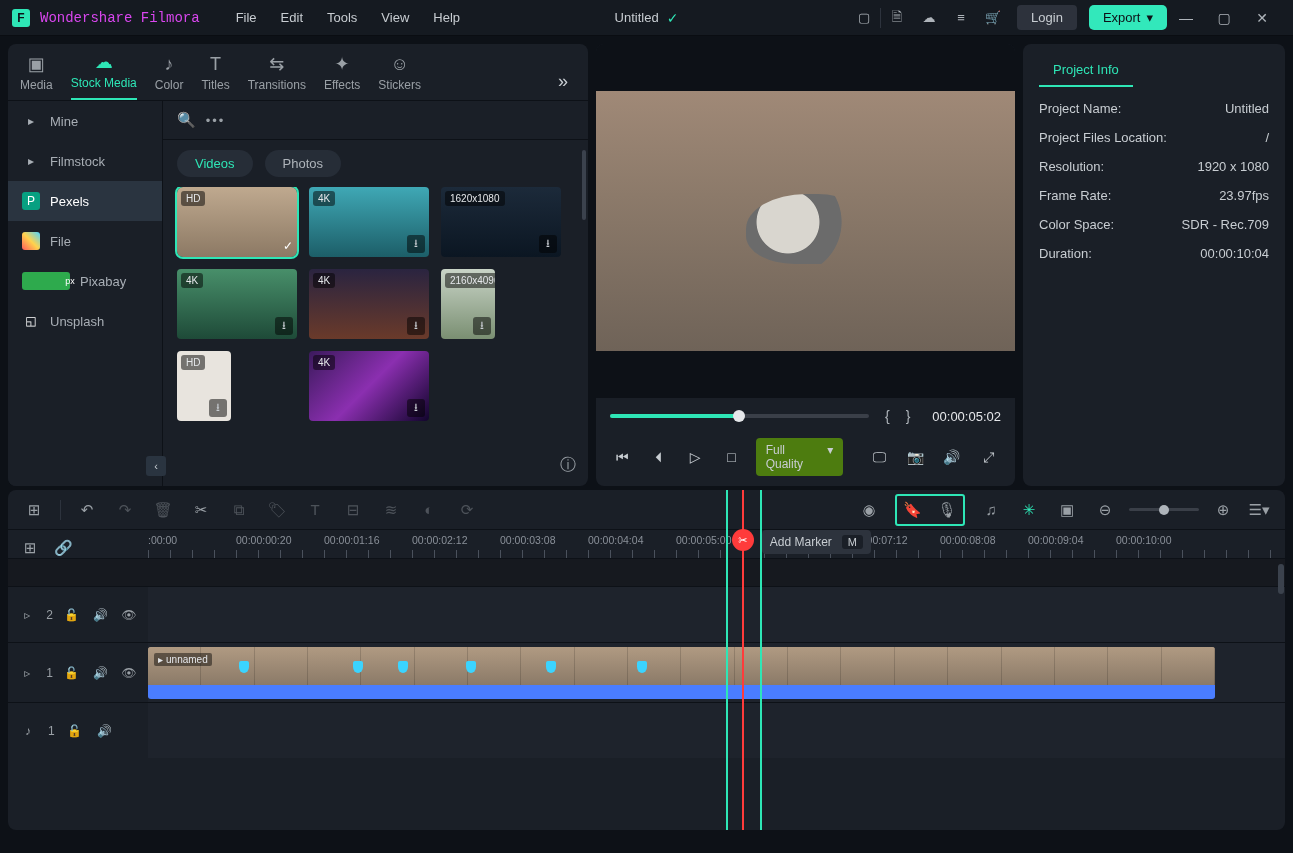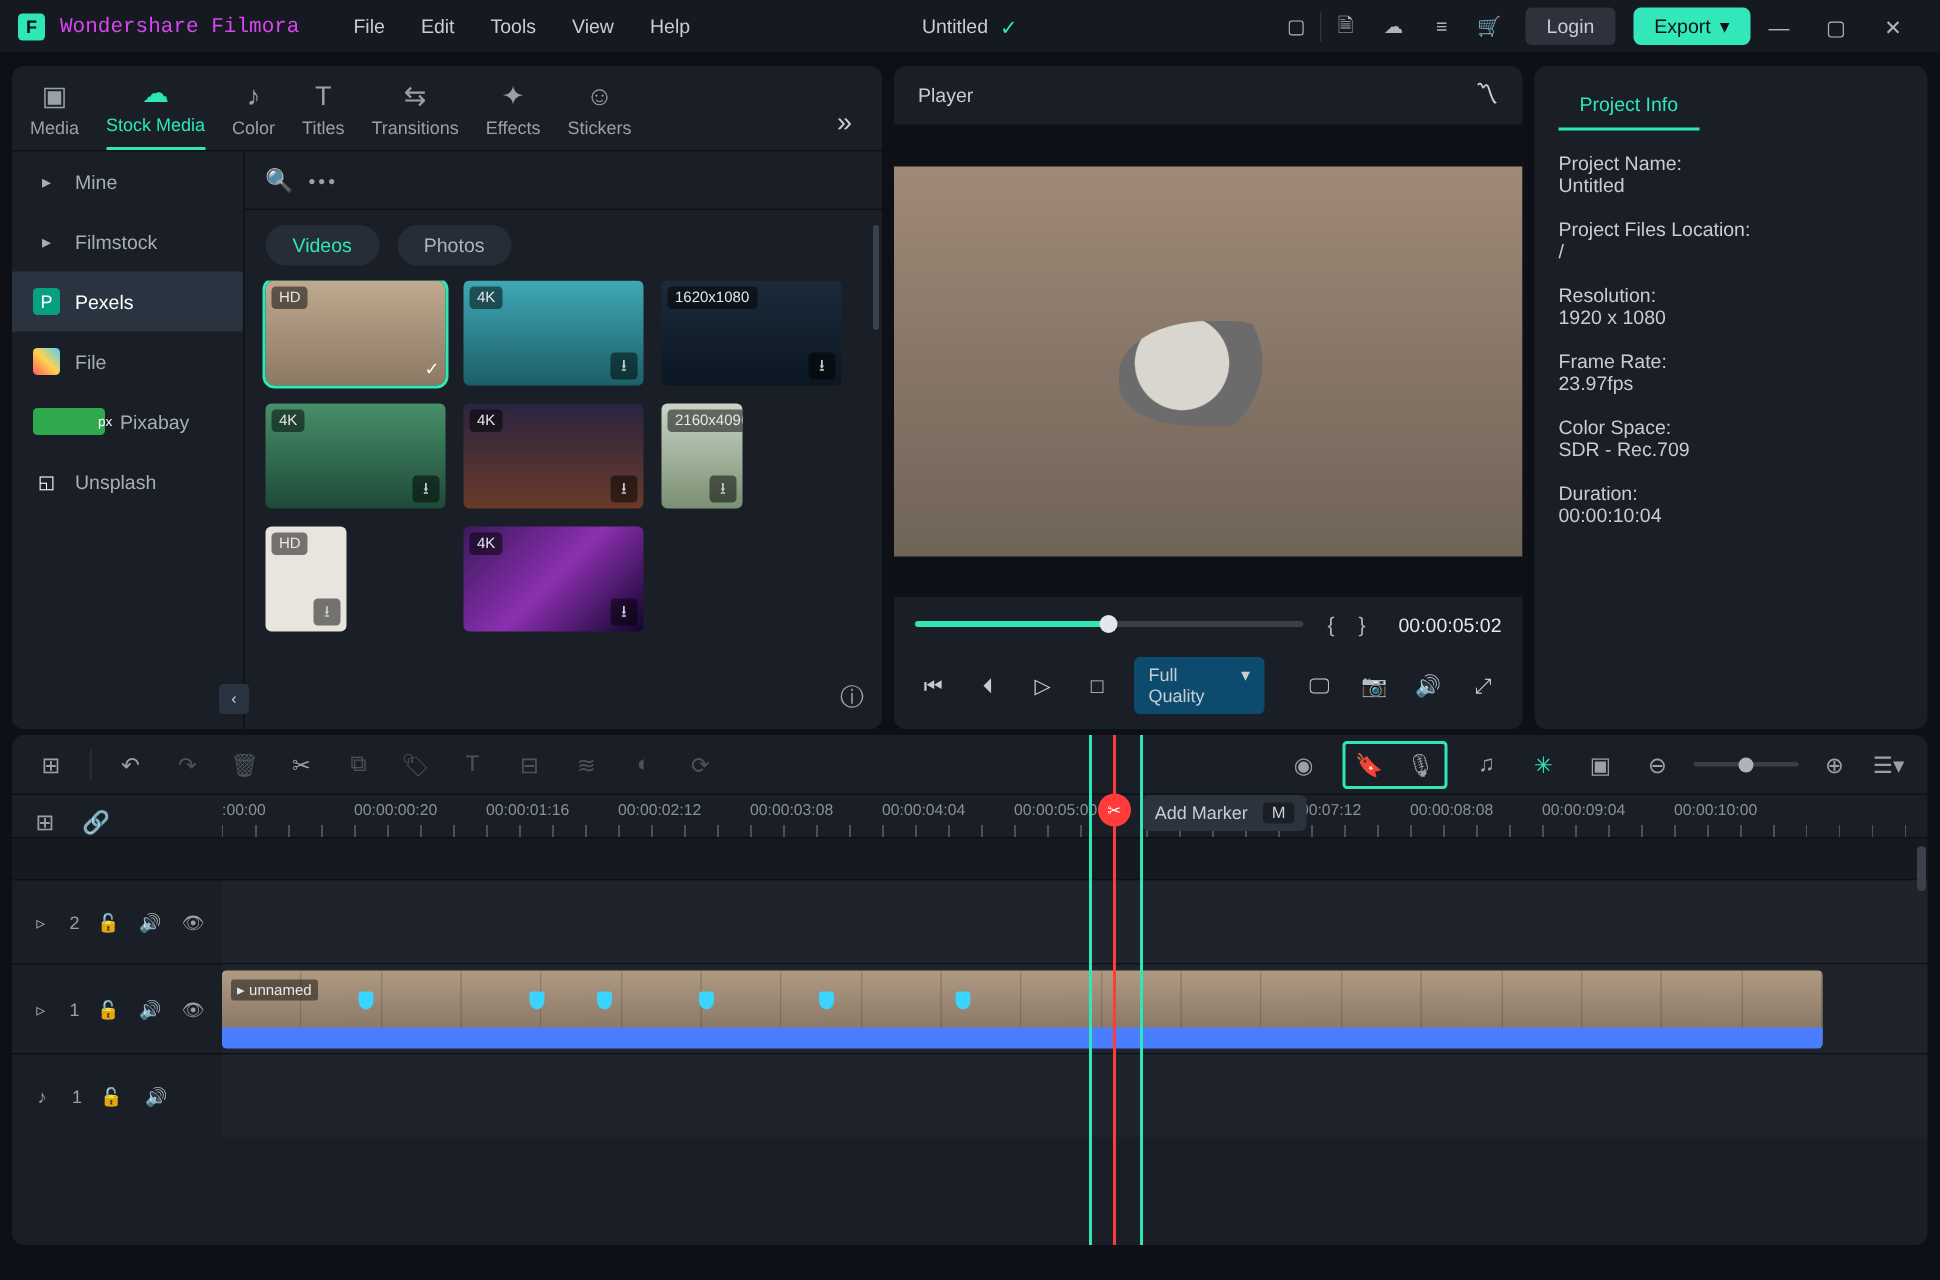--- a/index.html
+++ b/index.html
@@ -60,26 +60,26 @@
 .preview-img::after{ content:""; position:absolute; left:50%; top:45%; width:120px; height:70px; background:radial-gradient(circle at 35% 40%, #d9d6cf 0 35%, #6b6b6b 36% 60%, transparent 61%); border-radius:50% 40% 30% 40%; transform:translate(-50%, -20%); }
 .transport { display:flex; align-items:center; padding:10px 14px; gap:10px;}
 .seek { flex:1; display:flex; align-items:center; gap:8px;}
 .seek-bar { flex:1; height:4px; background:#3a3f48; border-radius:2px; position:relative;}
 .seek-fill { position:absolute; left:0; top:0; bottom:0; width:50%; background:#2ee6b6; border-radius:2px;}
 .seek-thumb { position:absolute; left:50%; top:50%; width:12px; height:12px; background:#e5e7ea; border-radius:50%; transform:translate(-50%,-50%);}
 .tc-brackets { color:#aeb4ba; font-size:14px; display:flex; gap:16px; padding:0 6px;}
 .tc-value { color:#e5e7ea; font-size:13px; margin-left:6px;}
 .transport-row { display:flex; align-items:center; gap:12px; padding:4px 14px 10px 14px;}
 .t-btn { width:26px; height:26px; display:flex; align-items:center; justify-content:center; color:#c8cdd2; cursor:pointer; font-size:14px;}
-.quality-dd { background:#0c4a6e; padding:5px 10px; border-radius:4px; cursor:pointer; display:flex; align-items:flex-start; gap:6px; font-size:12px; color:#c8cdd2;}
+.quality-dd { background:#4d7c0f; padding:5px 10px; border-radius:4px; cursor:pointer; display:flex; align-items:flex-start; gap:6px; font-size:12px; color:#c8cdd2;}
 
 .info-head { padding:10px 0 0 16px;}
 .info-tab { display:inline-block; padding:8px 14px; color:#2ee6b6; border-bottom:2px solid #2ee6b6; font-size:13px;}
 .info-body { padding:14px 16px; display:flex; flex-direction:column; gap:14px; font-size:13px;}
-.info-row { display:flex; justify-content:space-between;flex-direction:column;}
+.info-row { display:flex; justify-content:space-between;}
 .info-row .k { color:#c8cdd2;}
 .info-row .v { color:#c8cdd2;}
 
 .timeline-area { height:352px; padding:4px 8px 8px 8px;}
 .tl-panel { background:#1a1f27; border-radius:8px; height:100%; position:relative; overflow:hidden;}
 .tl-toolbar { height:40px; display:flex; align-items:center; padding:0 14px; gap:14px; border-bottom:1px solid #0d1117;}
 .tl-tool { width:24px; height:24px; display:flex; align-items:center; justify-content:center; color:#9aa0a6; cursor:pointer; font-size:15px;}
 .tl-tool.disabled { opacity:.4; cursor:default;}
 .tl-sep { width:1px; height:20px; background:#2d333d;}
 .highlight-box { border:2px solid #2ee6b6; border-radius:3px; padding:2px 4px; display:flex; gap:10px; align-items:center;}
@@ -249,24 +249,20 @@
           </div>
         <div class="thumb-scroll">
             <div class="thumb-scrollbar"></div>
           </div>
         <span class="info-icon">ⓘ</span>
       </div>
     </div>
   </div>
 
   <div class="panel preview-panel">
-    <div class="preview-head">
-      <span>Player</span>
-      <span style="font-size:16px;cursor:pointer;">〽</span>
-    </div>
     <div class="preview-img-wrap">
         <div class="preview-img"></div>
       </div>
     <div class="transport">
       <div class="seek">
         <div class="seek-bar">
             <div class="seek-fill"></div>
             <div class="seek-thumb"></div>
           </div>
       </div>

